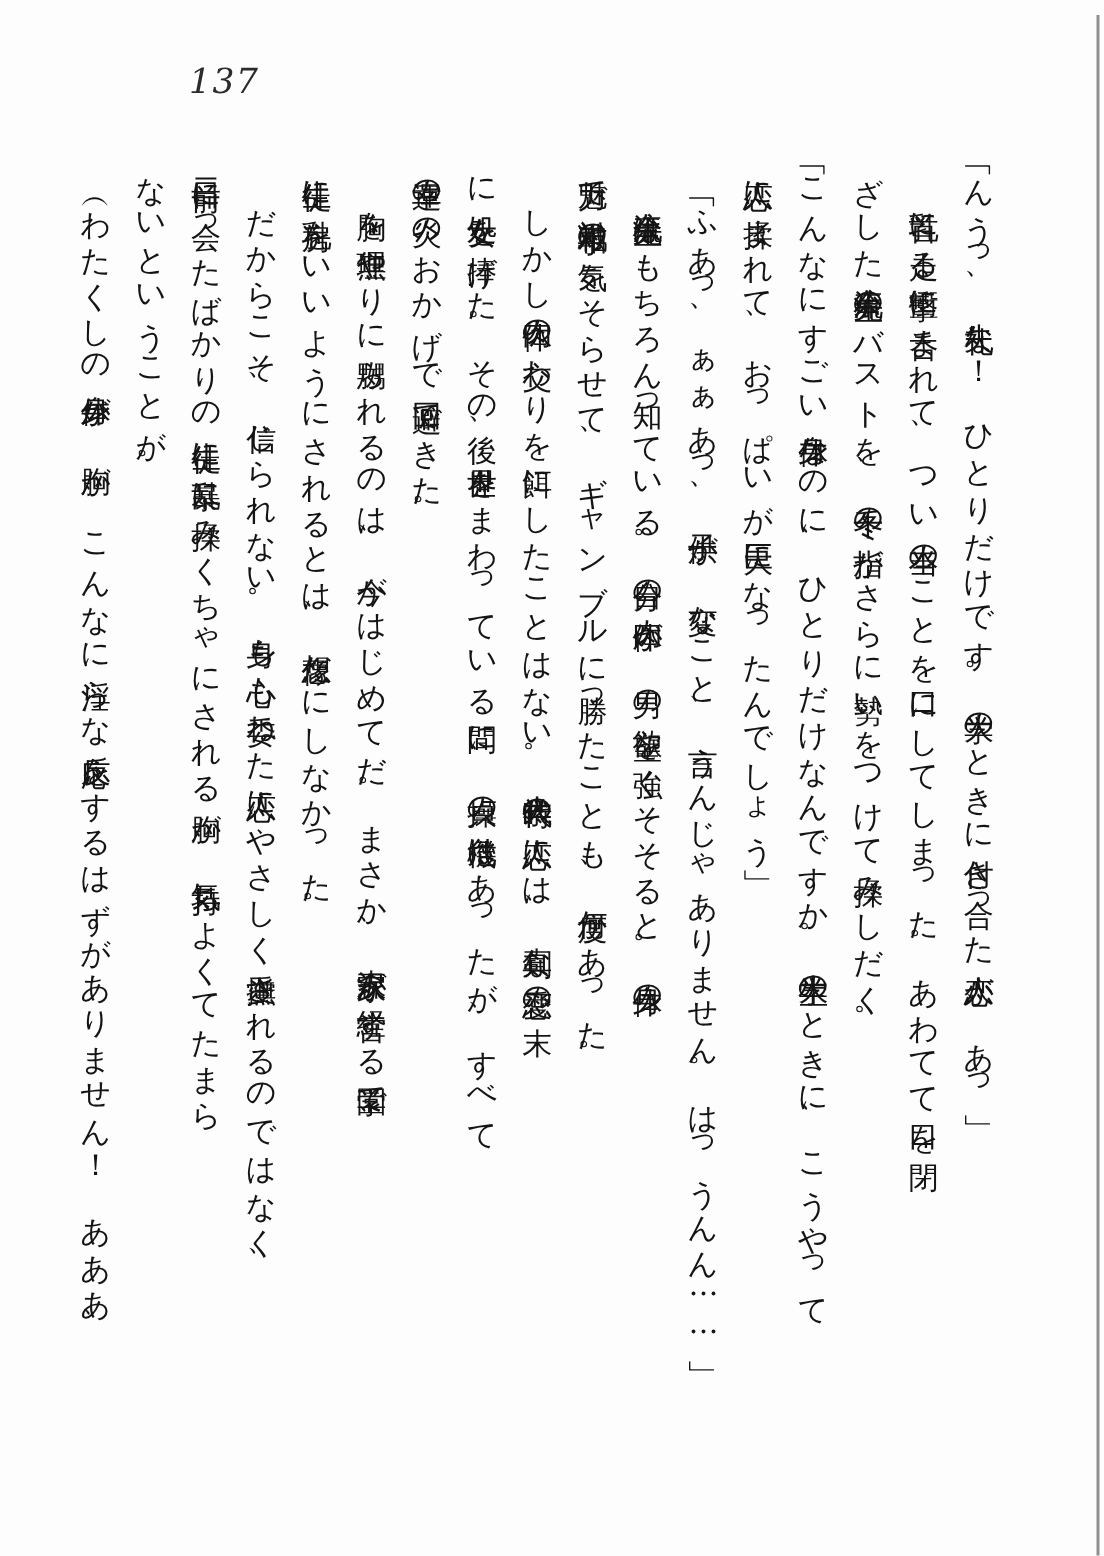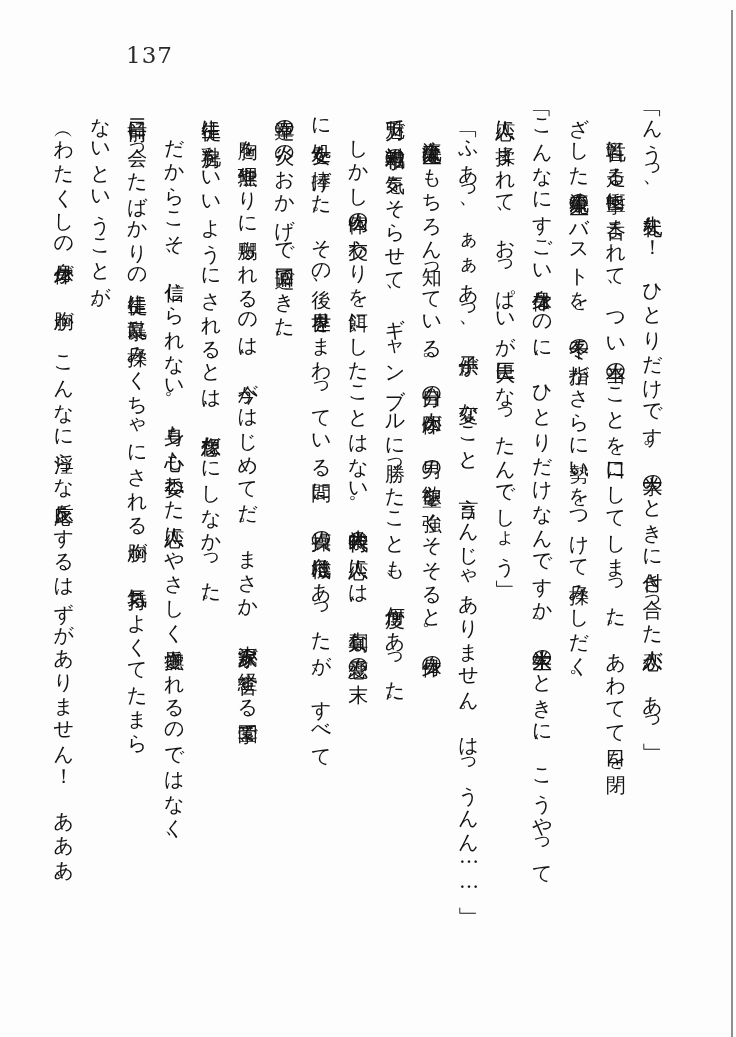--- a/index.html
+++ b/index.html
@@ -12,20 +12,21 @@
     background: #fdfdfd;
     position: relative;
     overflow: hidden;
     font-family: "DejaVu Serif", "Liberation Serif", serif;
   }
   .page-number {
     position: absolute;
     top: 42px;
     left: 126px;
     font-size: 23px;
+    font-style: italic;
     color: #2b2b2b;
     letter-spacing: 1px;
   }
   .text-block {
     position: absolute;
     top: 104px;
     left: 45px;
     width: 626px;
     height: 870px;
     writing-mode: vertical-rl;

